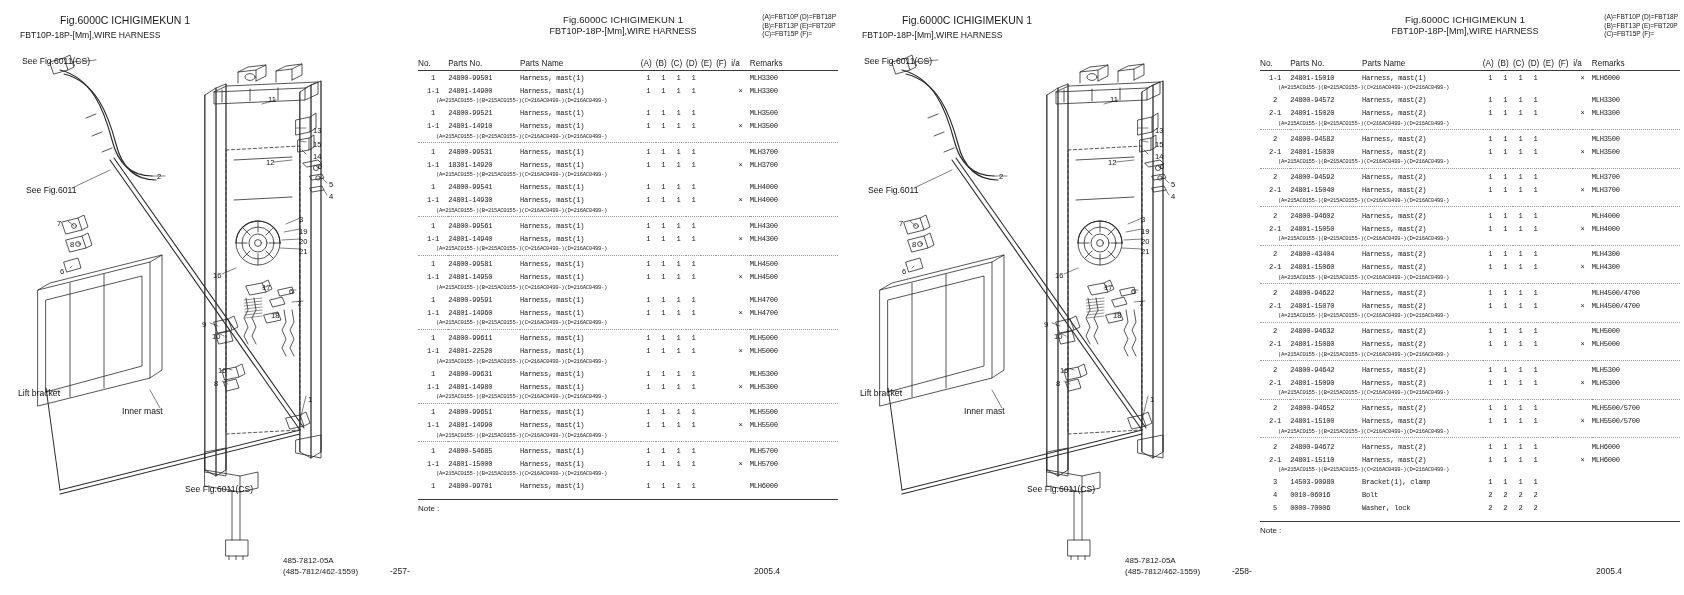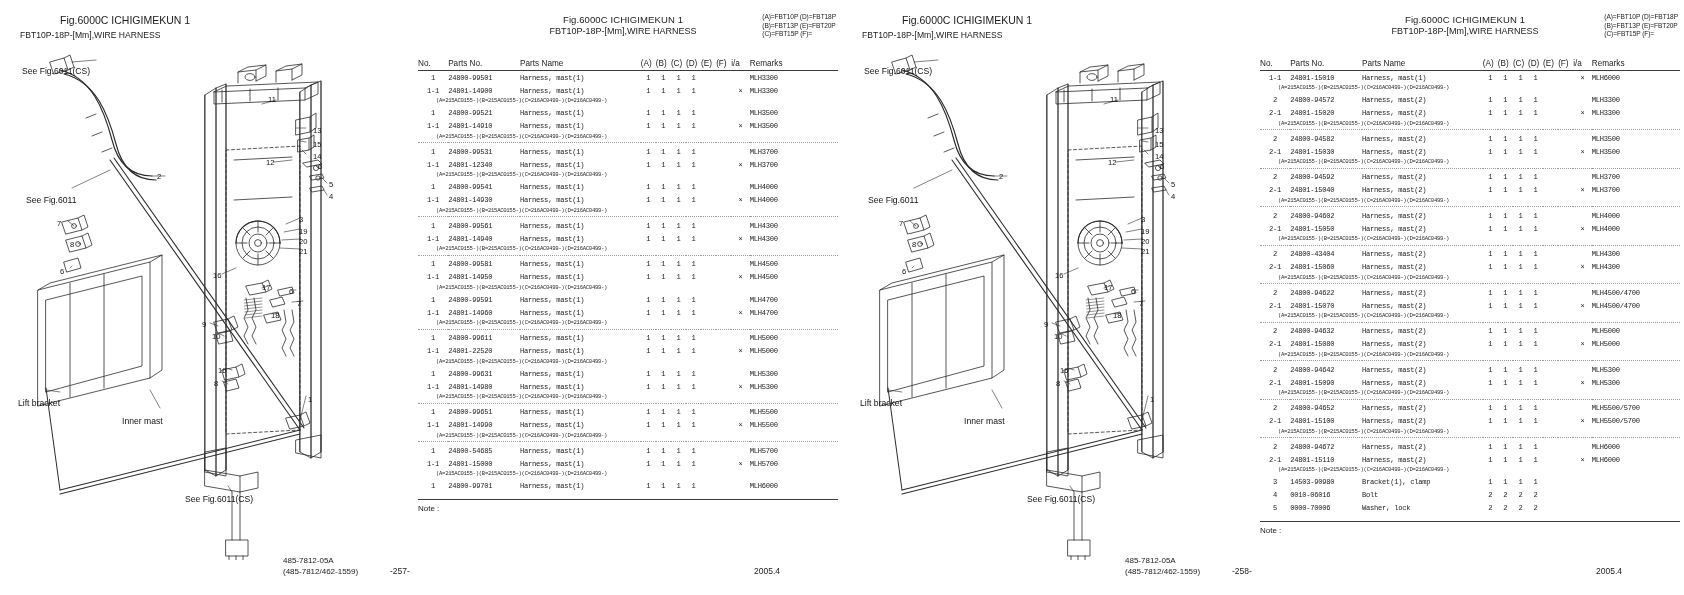--- a/index.html
+++ b/index.html
@@ -45,21 +45,21 @@
   .note{font-size:8px;padding-top:4px;}
 
   
   .footer{position:absolute;left:0;bottom:10px;width:842px;height:30px;font-size:8px;}
   .doc-code{position:absolute;left:283px;top:0px;line-height:11px;}
   .page-no{position:absolute;left:390px;top:11px;font-size:8.5px;}
   .rev-date{position:absolute;right:62px;top:11px;font-size:8.5px;}
 
   
   .lbl{position:absolute;font-size:7.6px;font-family:"Liberation Sans",sans-serif;color:#111;white-space:nowrap;}
-  .lbl.big{font-size:8.6px;margin-top:10px;}
+  .lbl.big{font-size:8.6px;}
   .illus-title{position:absolute;font-size:10.5px;white-space:nowrap;}
   .illus-sub{position:absolute;font-size:8.6px;white-space:nowrap;}
 </style>
 </head>
 <body>
 
 <div class="spread">
   <div class="page" id="page0">
   <div class="illus">
         <svg width="420" height="560" viewBox="0 0 420 560" xmlns="http://www.w3.org/2000/svg">
@@ -334,21 +334,21 @@
               <td class="q">1</td>
               <td class="q">1</td>
               <td class="q">1</td>
               <td class="q"></td>
               <td class="q"></td>
               <td class="ia"></td>
               <td class="rm">MLH3700</td>
             </tr>
             <tr class="main">
               <td class="no">1-1</td>
-              <td class="pn">24801-12340</td>
+              <td class="pn">18301-14920</td>
               <td class="nm">Harness, mast(1)</td>
               <td class="q">1</td>
               <td class="q">1</td>
               <td class="q">1</td>
               <td class="q">1</td>
               <td class="q"></td>
               <td class="q"></td>
               <td class="ia xmark">×</td>
               <td class="rm">MLH3700</td>
             </tr>

